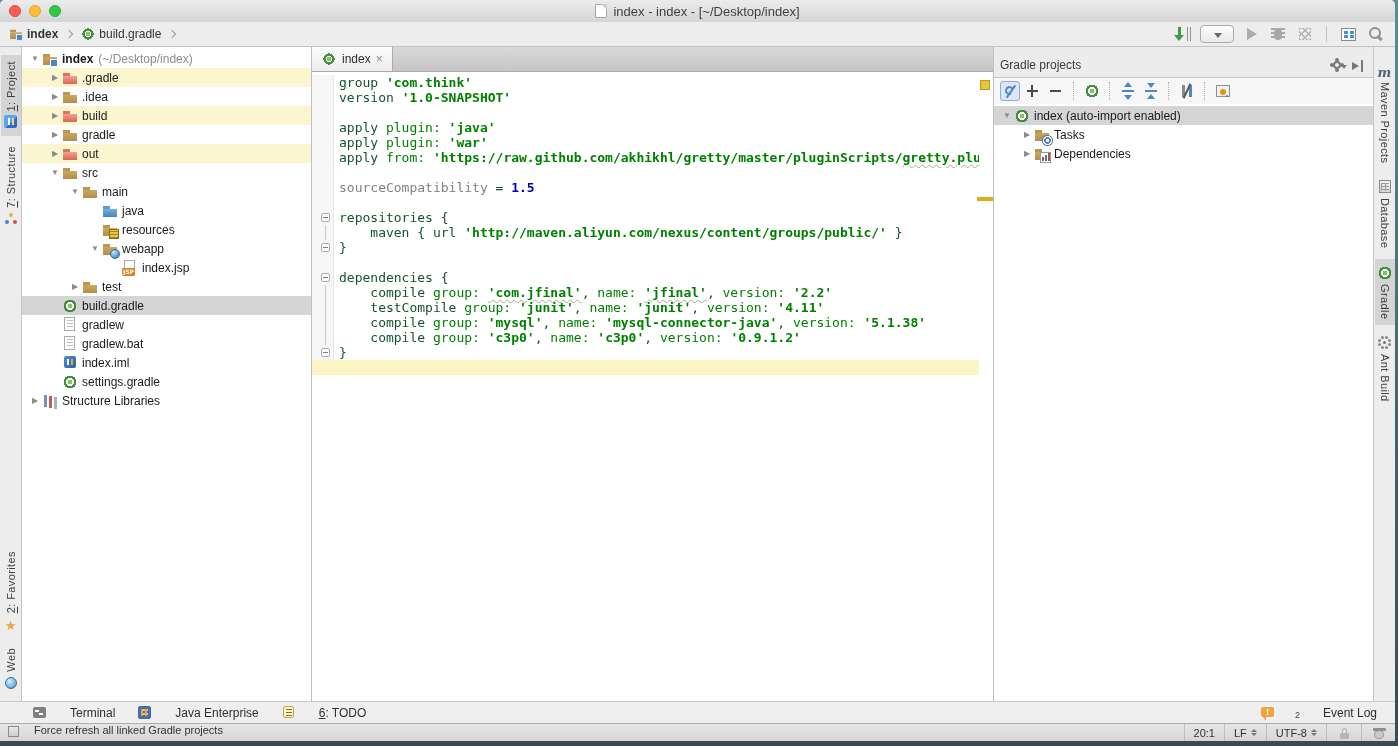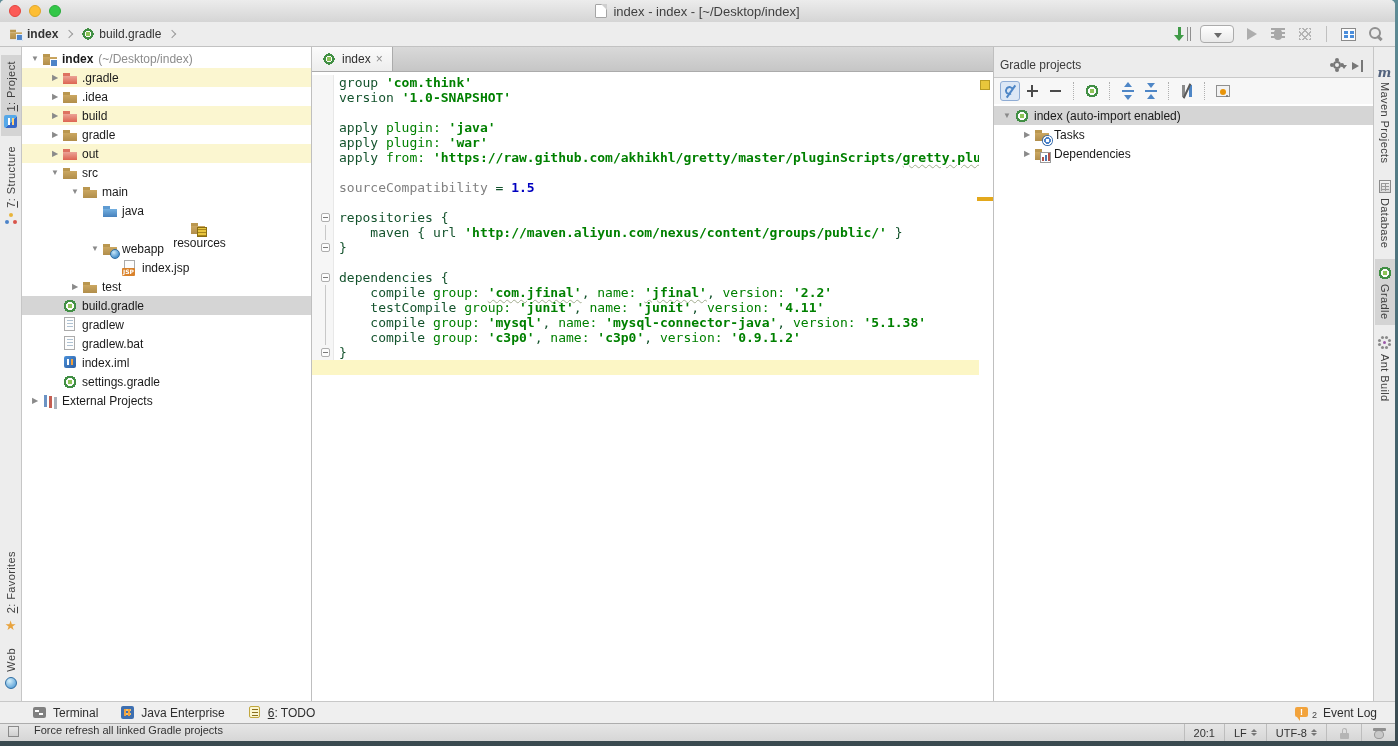--- a/index.html
+++ b/index.html
@@ -174,21 +174,21 @@
 
   
   #gradle-panel{position:absolute;left:994px;top:53px;width:379px;height:654px;background:#FFF;box-sizing:border-box;overflow:hidden}
   #gp-toolbar{height:26px;display:flex;align-items:center;gap:3px;padding-left:6px;background:#F7F7F7}
   .dotdiv{width:1px;height:18px;border-left:1px dotted #B0B0B0;margin:0 4px;flex:none}
 
   
   #bottom-bar{position:absolute;left:0;top:701px;width:1395px;height:22px;background:#EFEFEF;border-top:1px solid #C8C8C8;
       display:flex;align-items:center;box-sizing:border-box;font-size:12px;color:#2E2E2E}
   #bottom-buttons{display:flex;align-items:center;gap:22px;padding-left:32px}
-  .bbtn{display:flex;align-items:center;gap:5px}
+  .bbtn{display:flex;align-items:center;gap:22px}
   .bicon{width:16px;height:16px;position:relative;display:inline-block;flex:none}
   .i-terminal::before{content:'';position:absolute;left:1px;top:2px;width:13px;height:11px;background:#808080;border-radius:2px}
   .i-terminal::after{content:'';position:absolute;left:3px;top:5px;width:4px;height:2px;background:#FFF;box-shadow:4px 3px #FFF}
   .i-javaee::before{content:'';position:absolute;left:1px;top:1px;width:13px;height:13px;border-radius:2px;background:#3E6FB0}
   .i-javaee::after{content:'';position:absolute;left:4px;top:4px;width:7px;height:7px;
       background:repeating-linear-gradient(90deg,#F2A13C 0 2px,transparent 2px 4px),repeating-linear-gradient(#F2C06C 0 2px,transparent 2px 4px)}
   .i-todo::before{content:'';position:absolute;left:2px;top:1px;width:11px;height:12px;background:#FBF6D0;border:1px solid #C2A73E;border-radius:2px;box-sizing:border-box}
   .i-todo::after{content:'';position:absolute;left:5px;top:4px;width:6px;height:7px;background:repeating-linear-gradient(#8A6F1F 0 1px,transparent 1px 3px)}
   .evt{margin-left:auto;padding-right:18px}
   .i-eventlog::before{content:'!';position:absolute;left:1px;top:2px;width:13px;height:10px;background:#F2A33C;border-radius:2px;
@@ -308,21 +308,21 @@
         <div class="trow" style="padding-left: 46px;">
           <span class="arrow">▼</span>
           <span class="ticon i-folder"></span>
           <span class="tlabel">main</span>
         </div>
         <div class="trow" style="padding-left: 66px;">
           <span class="arrow"></span>
           <span class="ticon i-source-folder"></span>
           <span class="tlabel">java</span>
         </div>
-        <div class="trow" style="padding-left: 66px; flex-direction: column;">
+        <div class="trow" style="padding-left: 66px;">
           <span class="arrow"></span>
           <span class="ticon i-resources-folder"></span>
           <span class="tlabel">resources</span>
         </div>
         <div class="trow" style="padding-left: 66px;">
           <span class="arrow">▼</span>
           <span class="ticon i-web-folder"></span>
           <span class="tlabel">webapp</span>
         </div>
         <div class="trow" style="padding-left: 86px;">
@@ -356,21 +356,21 @@
           <span class="tlabel">index.iml</span>
         </div>
         <div class="trow" style="padding-left: 26px;">
           <span class="arrow"></span>
           <span class="ticon i-gradle-file"></span>
           <span class="tlabel">settings.gradle</span>
         </div>
         <div class="trow" style="padding-left: 6px;">
           <span class="arrow">▶</span>
           <span class="ticon i-libraries"></span>
-          <span class="tlabel">External Projects</span>
+          <span class="tlabel">Structure Libraries</span>
         </div>
       </div>
   </div>
 
   <div id="editor">
     <div class="tabstrip">
       <div class="etab">
         <span class="ticon i-gradle-file"></span>
         <span>index</span>
         <span class="tab-close">×</span>

